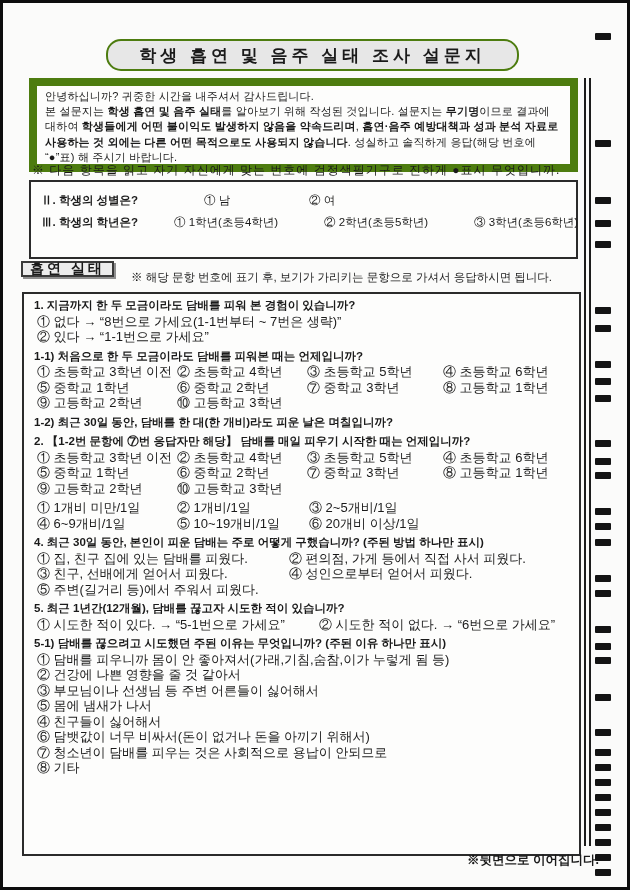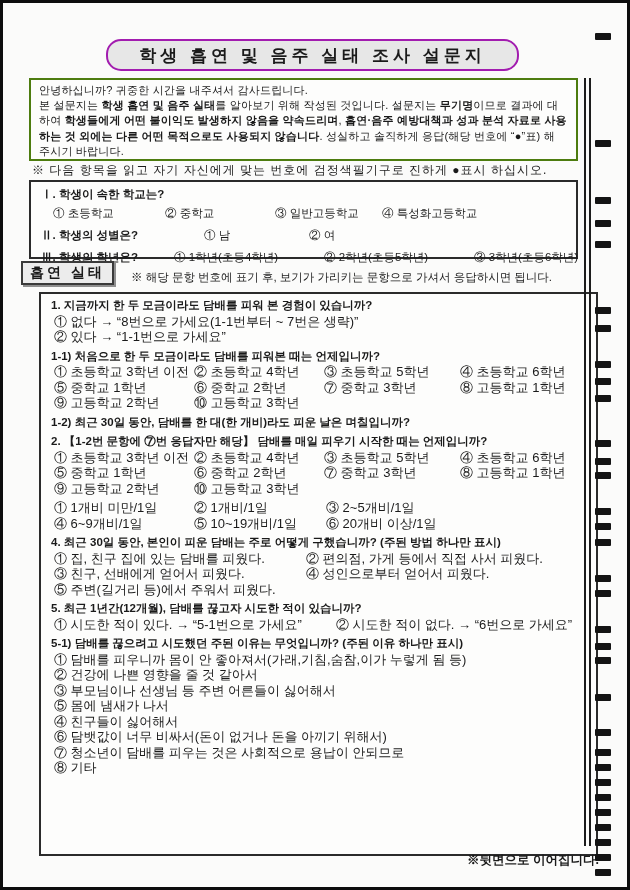--- a/index.html
+++ b/index.html
@@ -3,56 +3,56 @@
 <meta charset="utf-8">
 <style>
   html,body { margin:0; padding:0; background:#555; }
   .page {
     position:relative; width:630px; height:890px; box-sizing:border-box;
     background:#fbfbfa; border:3px solid #0d0d0d; overflow:hidden;
     font-family:"Liberation Sans", sans-serif; color:#1a1a1a;
   }
   .title-box {
     position:absolute; left:103px; top:36px; width:413px; height:32px; box-sizing:border-box;
-    background:#e7e7e7; border:2px solid #a21caf; border-radius:15px;
+    background:#e7e7e7; border:2px solid #4d7c0f; border-radius:15px;
     display:flex; align-items:center; justify-content:center;
     font-size:17px; font-weight:bold; letter-spacing:4px; white-space:nowrap;
   }
   .intro-box {
-    position:absolute; left:26px; top:75px; width:549px; height:83px; box-sizing:border-box;
-    border:2px solid #4d7c0f; background:#fdfdfc; padding:3px 8px 0 8px;
+    position:absolute; left:26px; top:75px; width:549px; height:94px; box-sizing:border-box;
+    border:8px solid #4d7c0f; background:#fdfdfc; padding:3px 8px 0 8px;
     font-size:11px; line-height:15.2px; letter-spacing:0.2px;
   }
   .note1 {
     position:absolute; left:29px; top:159px; font-size:12px; letter-spacing:1px; white-space:nowrap;
   }
   .demo-box {
     position:absolute; left:26px; top:177px; width:549px; height:79px; box-sizing:border-box;
     border:2px solid #2b2b2b; background:#fdfdfc; padding:4px 10px 0 10px; font-size:11.5px;
   }
   .demo-row { white-space:nowrap; }
   .demo-item-0 { margin-top:1px; display:block; }
   .demo-item-0 .demo-label { display:block; font-weight:bold; }
   .demo-item-0 .demo-opts { display:grid; grid-template-columns:112px 110px 107px 1fr; padding-left:12px; margin-top:4px; }
   .demo-item-1, .demo-item-2 { display:flex; margin-top:7px; }
   .demo-item-1 .demo-opts, .demo-item-2 .demo-opts { display:contents; }
   .demo-item-1 .demo-label, .demo-item-2 .demo-label { width:133px; flex:none; font-weight:bold; }
   .demo-item-1 .demo-opt { width:75px; flex:none;margin-left:30px; }
   .demo-item-2 .demo-opt { width:150px; flex:none; }
   .demo-opt:last-child { width:auto; }
   .section-badge {
-    position:absolute; left:18px; top:258px; width:93px; height:24px; box-sizing:border-box;
+    position:absolute; left:18px; top:258px; width:93px; height:16px; box-sizing:border-box;
     background:#ececec; border:2px solid #3a3a3a; box-shadow:2px 2px 0 #8f8f8f;
     display:flex; align-items:center; justify-content:center;
     font-size:14px; font-weight:bold; letter-spacing:3px;
   }
   .section-note { position:absolute; left:128px; top:267px; font-size:11.5px; white-space:nowrap; }
   .questions-box {
     position:absolute; left:19px; top:289px; width:559px; height:564px; box-sizing:border-box;
-    border:2px solid #2b2b2b; background:#fdfdfc; padding:4px 4px 0 10px; overflow:hidden;margin-left:17px;
+    border:2px solid #2b2b2b; background:#fdfdfc; padding:4px 4px 0 10px; overflow:hidden;
   }
   .q-block { margin-bottom:4px; }
   .q-title { font-size:11.5px; font-weight:bold; line-height:15.5px; white-space:nowrap; }
   .q-opts { display:grid; font-size:13px; line-height:15.5px; padding-left:3px; }
   .q-opt { white-space:nowrap; overflow:hidden; }
   .g1  { grid-template-columns:1fr; }
   .g2a { grid-template-columns:352px 1fr; }
   .g2b { grid-template-columns:252px 1fr; }
   .g2c { grid-template-columns:282px 1fr; }
   .g3  { grid-template-columns:140px 132px 1fr; }
@@ -71,32 +71,23 @@
 
   <div class="title-box">
     <span>학생 흡연 및 음주 실태 조사 설문지</span>
   </div>
 
   <div class="intro-box">
     <div>안녕하십니까?  귀중한 시간을 내주셔서 감사드립니다.</div>
     <div><span> 본 설문지는 </span><span style="font-weight: bold;">학생 흡연 및 음주 실태</span><span>를 알아보기 위해 작성된 것입니다. 설문지는 </span><span style="font-weight: bold;">무기명</span><span>이므로 결과에 대하여 </span><span style="font-weight: bold;">학생들에게 어떤 불이익도 발생하지 않음을 약속드리며</span><span>, </span><span style="font-weight: bold;">흡연·음주 예방대책과 성과 분석 자료로 사용하는 것 외에는 다른 어떤 목적으로도 사용되지 않습니다</span><span>. 성실하고 솔직하게 응답(해당 번호에 “●”표) 해 주시기 바랍니다.</span></div>
   </div>
 
-  <div class="note1">※ 다음 항목을 읽고 자기 자신에게 맞는 번호에 검정색필기구로 진하게 ●표시 하십시오.</div>
+  <div class="note1">※ 다음 항목을 읽고 자기 자신에게 맞는 번호에 검정색필기구로 진하게 ●표시 무엇입니까.</div>
 
   <div class="demo-box">
-      <div class="demo-row demo-item-0">
-        <span class="demo-label">Ⅰ. 학생이 속한 학교는?</span>
-        <div class="demo-opts">
-          <span class="demo-opt">① 초등학교</span>
-          <span class="demo-opt">② 중학교</span>
-          <span class="demo-opt">③ 일반고등학교</span>
-          <span class="demo-opt">④ 특성화고등학교</span>
-        </div>
-      </div>
       <div class="demo-row demo-item-1">
         <span class="demo-label">Ⅱ. 학생의 성별은?</span>
         <span class="demo-opts"><span class="demo-opt">① 남</span><span class="demo-opt">② 여</span></span>
       </div>
       <div class="demo-row demo-item-2">
         <span class="demo-label">Ⅲ. 학생의 학년은?</span>
         <span class="demo-opts"><span class="demo-opt">① 1학년(초등4학년)</span><span class="demo-opt">② 2학년(초등5학년)</span><span class="demo-opt">③ 3학년(초등6학년)</span></span>
       </div>
     </div>
 

